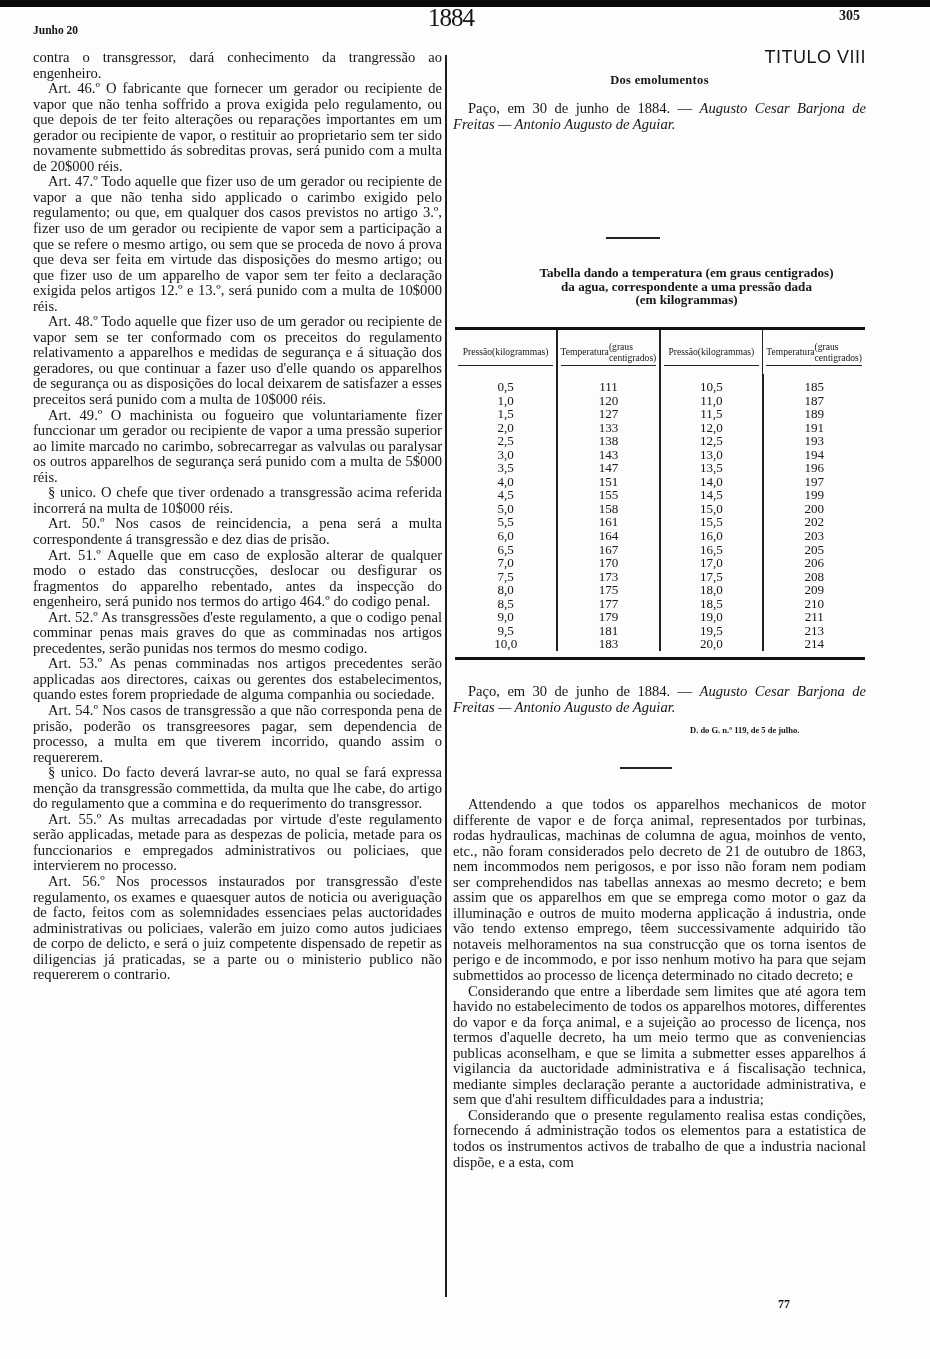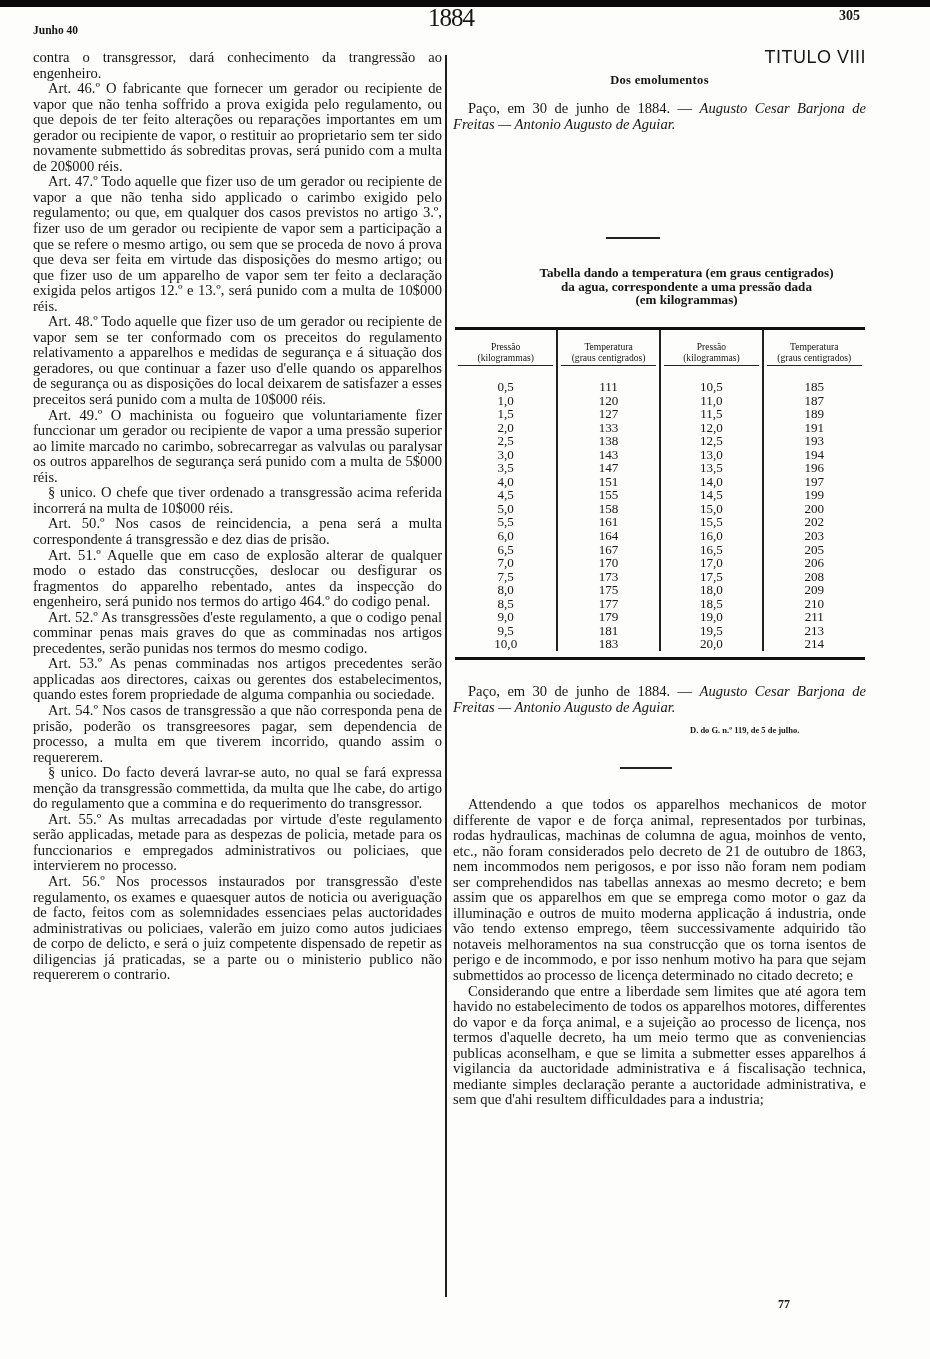--- a/index.html
+++ b/index.html
@@ -24,35 +24,35 @@
   .titulo { position: absolute; left: 453px; top: 47px; width: 413px; text-align: right; font-family: Liberation Sans, sans-serif; font-size: 18px; letter-spacing: 0.5px; }
   .subtitulo { position: absolute; left: 453px; top: 73px; width: 413px; text-align: center; font-family: "Liberation Serif", serif; font-weight: bold; font-size: 12.5px; letter-spacing: 0.3px; }
   .it { font-style: italic; }
   .short-rule { position: absolute; height: 1.5px; background: #222; }
   .tbl-title { position: absolute; left: 480px; top: 266px; width: 413px; text-align: center; font-family: "Liberation Serif", serif; font-weight: bold; font-size: 13.1px; line-height: 13.5px; }
 
   .tbl { position: absolute; left: 455px; top: 327px; width: 410px; }
   .tbl .topline { height: 3px; background: #111; }
   .tbl .botline { height: 3px; background: #111; margin-top: 6px; }
   .tbl .heads { display: flex; height: 44px; }
-  .tbl .heads div { flex: 1; display: flex; flex-direction: column; justify-content: center; align-items: center; font-family: "Liberation Serif", serif; font-size: 9.6px; line-height: 11px; border-bottom: 1.3px solid #222; margin: 8px 3px; }
+  .tbl .heads div { flex: 1; display: flex; flex-direction: row; justify-content: center; align-items: center; font-family: "Liberation Serif", serif; font-size: 9.6px; line-height: 11px; border-bottom: 1.3px solid #222; margin: 8px 3px; }
   .tbl .body { display: flex; }
   .tbl .colv { flex: 1; text-align: center; font-family: "Liberation Serif", serif; font-size: 13.1px; line-height: 13.55px; padding-top: 6px; }
   .tbl .vr { width: 1.4px; background: #222; }
   .tbl .heads .vr { flex: none; border: none; margin: 0; width: 1.4px; background: #222; }
 
   .source { position: absolute; left: 690px; top: 725px; font-family: "Liberation Serif", serif; font-weight: bold; font-size: 8.5px; }
   .page-num { position: absolute; left: 778px; top: 1297px; font-family: "Liberation Serif", serif; font-weight: bold; font-size: 12px; }
 </style>
 </head>
 <body>
 
 <div class="topband"></div>
 
-<div class="hdr hdr-left">Junho 40</div>
+<div class="hdr hdr-left">Junho 20</div>
 <div class="hdr hdr-center">1884</div>
 <div class="hdr hdr-right">305</div>
 
 <div class="col col-left" id="leftcol">
     <p>contra o transgressor, dará conhecimento da trangressão ao engenheiro.</p>
     <p class="ind">Art. 46.º O fabricante que fornecer um gerador ou recipiente de vapor que não tenha soffrido a prova exigida pelo regulamento, ou que depois de ter feito alterações ou reparações importantes em um gerador ou recipiente de vapor, o restituir ao proprietario sem ter sido novamente submettido ás sobreditas provas, será punido com a multa de 20$000 réis.</p>
     <p class="ind">Art. 47.º Todo aquelle que fizer uso de um gerador ou recipiente de vapor a que não tenha sido applicado o carimbo exigido pelo regulamento; ou que, em qualquer dos casos previstos no artigo 3.º, fizer uso de um gerador ou recipiente de vapor sem a participação a que se refere o mesmo artigo, ou sem que se proceda de novo á prova que deva ser feita em virtude das disposições do mesmo artigo; ou que fizer uso de um apparelho de vapor sem ter feito a declaração exigida pelos artigos 12.º e 13.º, será punido com a multa de 10$000 réis.</p>
     <p class="ind">Art. 48.º Todo aquelle que fizer uso de um gerador ou recipiente de vapor sem se ter conformado com os preceitos do regulamento relativamento a apparelhos e medidas de segurança e á situação dos geradores, ou que continuar a fazer uso d'elle quando os apparelhos de segurança ou as disposições do local deixarem de satisfazer a esses preceitos será punido com a multa de 10$000 réis.</p>
     <p class="ind">Art. 49.º O machinista ou fogueiro que voluntariamente fizer funccionar um gerador ou recipiente de vapor a uma pressão superior ao limite marcado no carimbo, sobrecarregar as valvulas ou paralysar os outros apparelhos de segurança será punido com a multa de 5$000 réis.</p>
     <p class="ind">§ unico. O chefe que tiver ordenado a transgressão acima referida incorrerá na multa de 10$000 réis.</p>
@@ -205,15 +205,16 @@
 <div class="col col-right" style="top:684px;">
   <p class="ind"><span>Paço, em 30 de junho de 1884. — </span><span class="it">Augusto Cesar Barjona de Freitas — Antonio Augusto de Aguiar.</span></p>
 </div>
 <div class="source">D. do G. n.º 119, de 5 de julho.</div>
 
 <div class="short-rule" style="left:620px; top:767px; width:52px;"></div>
 
 <div class="col col-right" style="top:797px;" id="rightparas">
     <p class="ind">Attendendo a que todos os apparelhos mechanicos de motor differente de vapor e de força animal, representados por turbinas, rodas hydraulicas, machinas de columna de agua, moinhos de vento, etc., não foram considerados pelo decreto de 21 de outubro de 1863, nem incommodos nem perigosos, e por isso não foram nem podiam ser comprehendidos nas tabellas annexas ao mesmo decreto; e bem assim que os apparelhos em que se emprega como motor o gaz da illuminação e outros de muito moderna applicação á industria, onde vão tendo extenso emprego, têem successivamente adquirido tão notaveis melhoramentos na sua construcção que os torna isentos de perigo e de incommodo, e por isso nenhum motivo ha para que sejam submettidos ao processo de licença determinado no citado decreto; e</p>
     <p class="ind">Considerando que entre a liberdade sem limites que até agora tem havido no estabelecimento de todos os apparelhos motores, differentes do vapor e da força animal, e a sujeição ao processo de licença, nos termos d'aquelle decreto, ha um meio termo que as conveniencias publicas aconselham, e que se limita a submetter esses apparelhos á vigilancia da auctoridade administrativa e á fiscalisação technica, mediante simples declaração perante a auctoridade administrativa, e sem que d'ahi resultem difficuldades para a industria;</p>
+    <p class="ind">Considerando que o presente regulamento realisa estas condições, fornecendo á administração todos os elementos para a estatistica de todos os instrumentos activos de trabalho de que a industria nacional dispõe, e a esta, com</p>
   </div>
 
 <div class="page-num">77</div>
 
 </body></html>

